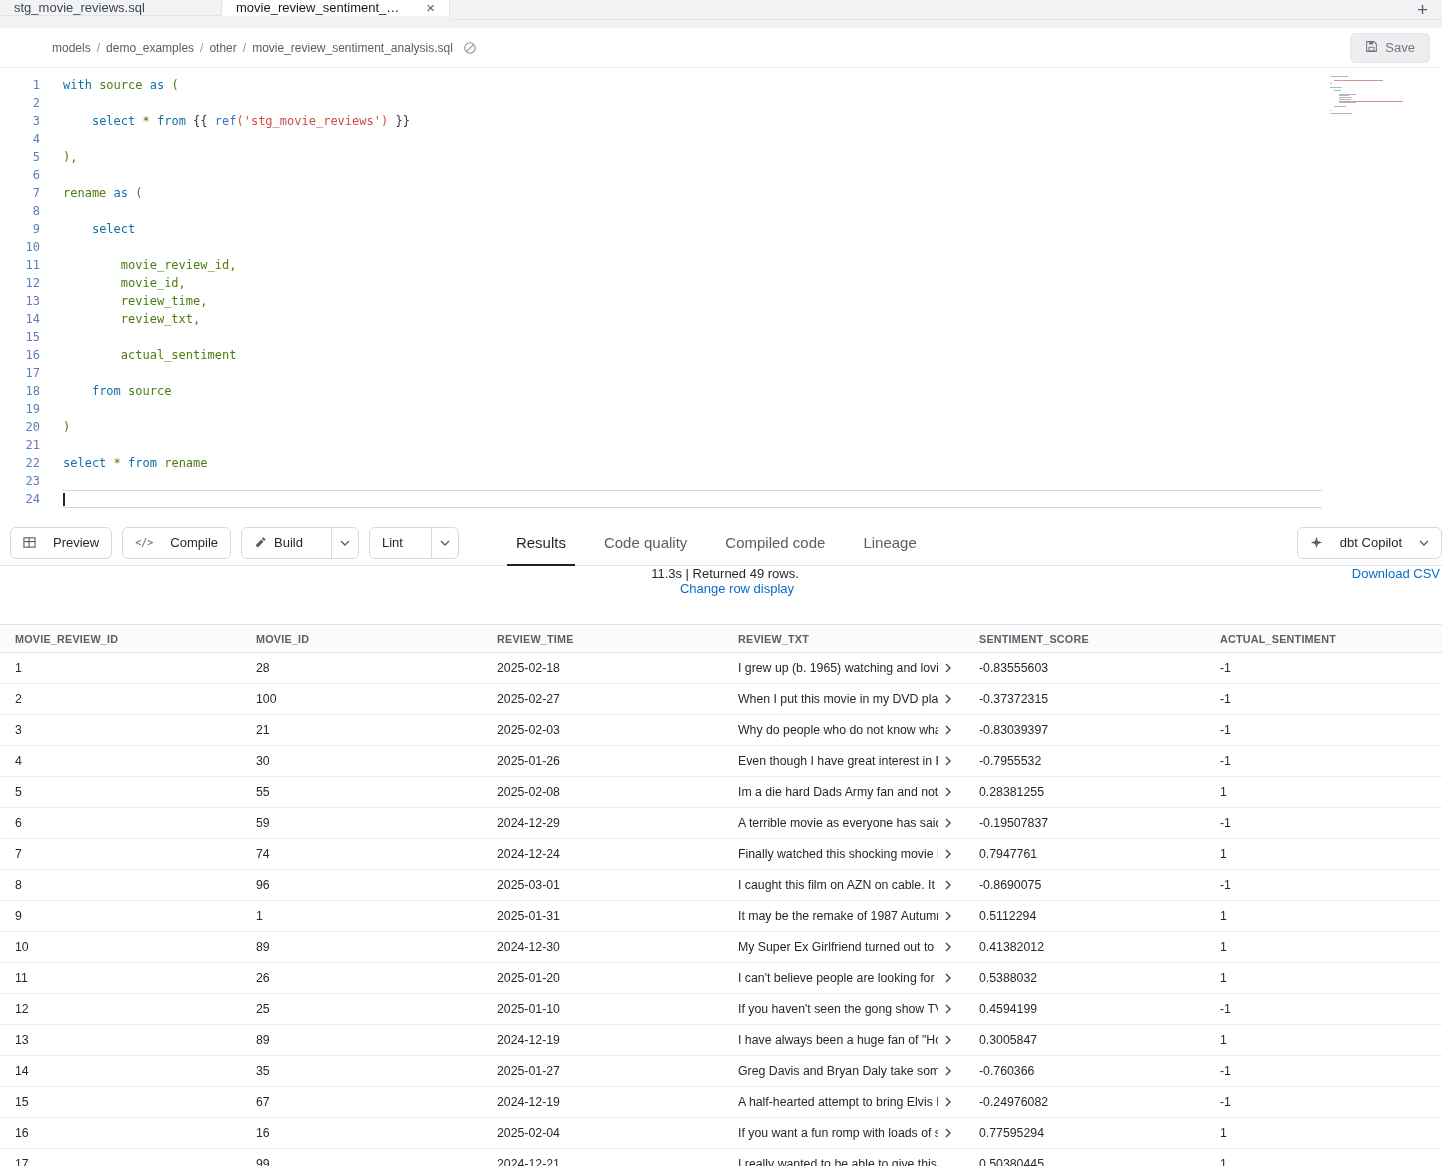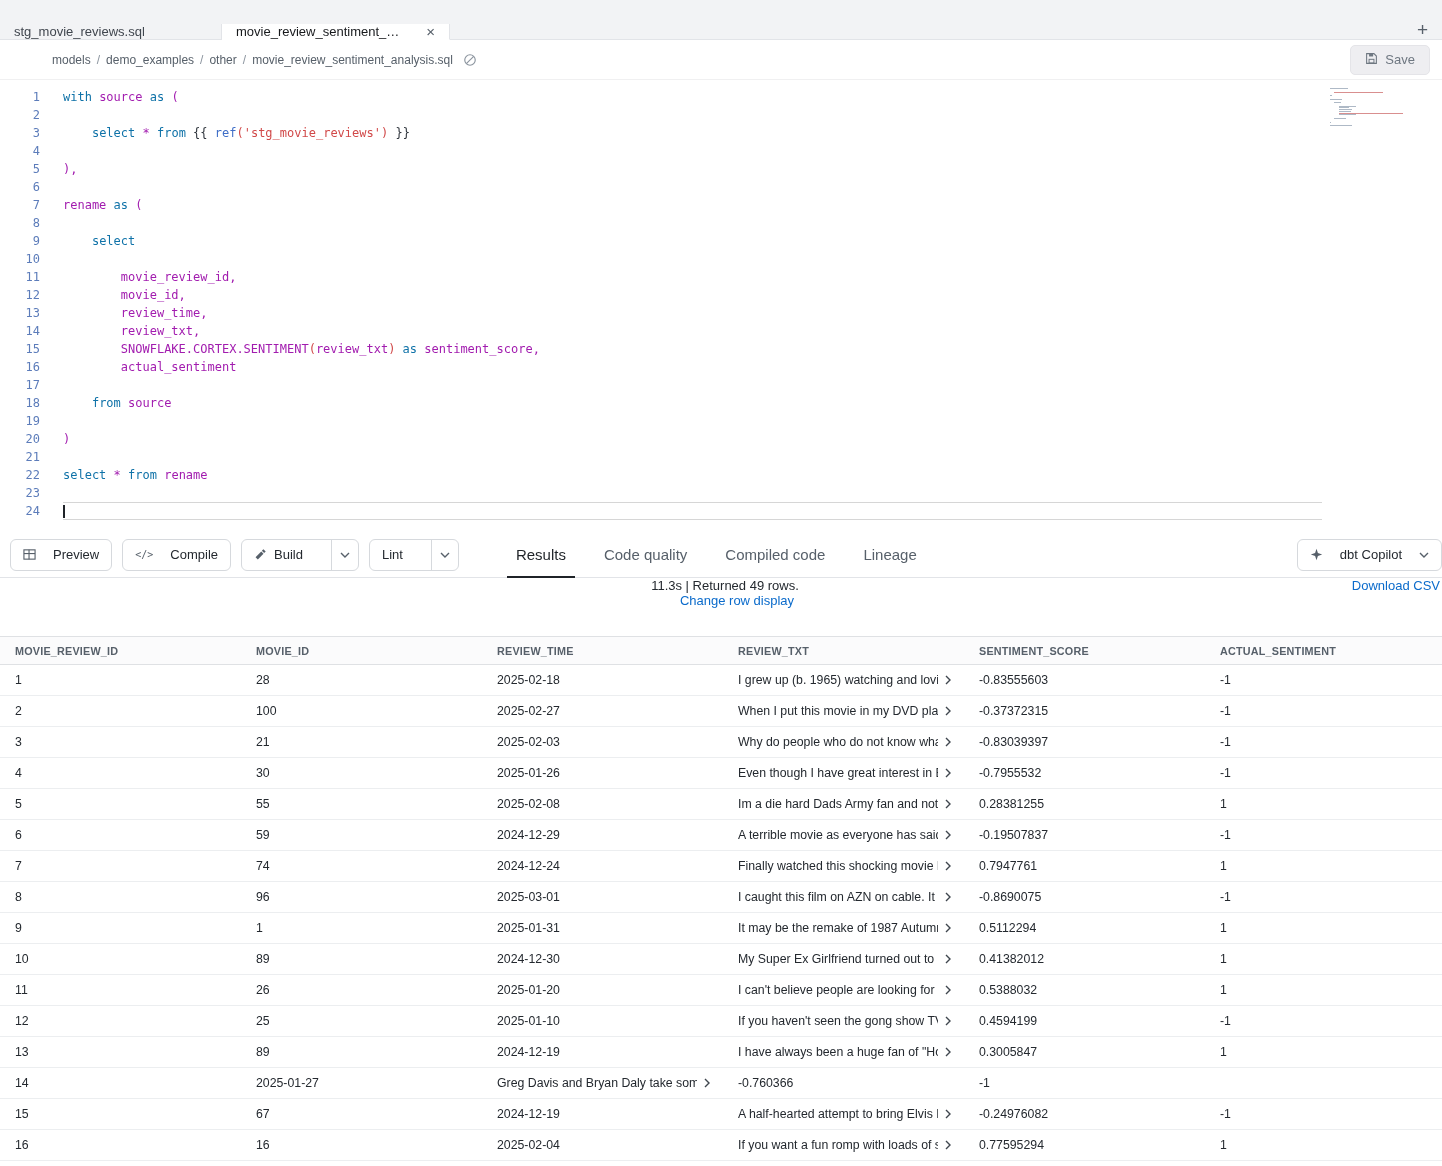--- a/index.html
+++ b/index.html
@@ -1,20 +1,20 @@
 <!DOCTYPE html>
 <html><head>
 <meta charset="utf-8">
 <style>
   html,body{margin:0;padding:0;}
   body{font-family:"Liberation Sans",sans-serif;background:#fff;}
   .app{position:relative;width:1442px;height:1166px;overflow:hidden;background:#fff;}
 
   
-  .tabbar{display:flex;align-items:flex-end;height:40px;background:#f2f3f5;}
+  .tabbar{display:flex;align-items:flex-start;height:28px;background:#f2f3f5;}
   .tab{display:flex;align-items:center;width:222px;box-sizing:border-box;padding:0 14px;
        font-size:13px;color:#40464e;background:#f2f3f5;border-right:1px solid #e2e4e8;
        border-bottom:1px solid #e2e4e8;cursor:pointer;}
   .tab.active{background:#fff;width:228px;color:#17191c;font-weight:500;border-bottom:1px solid #fff;}
   .tab-label{flex:1;overflow:hidden;text-overflow:ellipsis;white-space:nowrap;}
   .tab-close{margin-left:8px;font-size:15px;line-height:1;color:#57606a;}
   .tab-filler{flex:1;border-bottom:1px solid #e2e4e8;display:flex;align-items:center;justify-content:flex-end;}
   .plus-btn{font-size:19px;color:#57606a;margin-right:14px;cursor:pointer;line-height:1;}
 
   
@@ -30,21 +30,21 @@
 
   
   .editor{position:relative;height:452px;box-sizing:border-box;padding-top:8px;background:#fff;overflow:hidden;}
   .code-line{display:flex;height:18px;font-family:"DejaVu Sans Mono","Liberation Mono",monospace;
              font-size:12px;line-height:18px;}
   .gutter{width:40px;flex:none;text-align:right;color:#5c7cba;user-select:none;}
   .line-body{margin-left:23px;white-space:pre;flex:none;color:#24292f;}
   .code-line.current .line-body{border-top:1px solid #d6d6d6;border-bottom:1px solid #d6d6d6;
                                 width:1259px;height:18px;box-sizing:border-box;}
   .tok-kw{color:#0f72a8;}
-  .tok-pl{color:#a21caf;}
+  .tok-pl{color:#4d7c0f;}
   .tok-fn{color:#3f6ec7;}
   .tok-st{color:#d14949;}
   .tok-jj{color:#2d333b;}
   .cursor{display:inline-block;width:2px;height:13px;background:#1f2328;vertical-align:-2px;}
 
   .minimap{position:absolute;top:8px;right:42px;width:70px;}
   .mini-line{height:1px;margin-bottom:0.78px;}
   .mini-bar{height:1px;background:#aeb9c6;}
   .mini-bar.red{background:#d98f8f;}
 
@@ -186,21 +186,20 @@
         <div class="code-line">
           <span class="gutter">13</span>
           <span class="line-body"><span class="tok-pl">        review_time,</span></span>
         </div>
         <div class="code-line">
           <span class="gutter">14</span>
           <span class="line-body"><span class="tok-pl">        review_txt,</span></span>
         </div>
         <div class="code-line">
           <span class="gutter">15</span>
-          <span class="line-body"><span class="tok-pl">        SNOWFLAKE.CORTEX.SENTIMENT</span><span class="tok-st">(</span><span class="tok-pl">review_txt</span><span class="tok-st">)</span><span class="tok-pl"> </span><span class="tok-kw">as</span><span class="tok-pl"> sentiment_score,</span></span>
         </div>
         <div class="code-line">
           <span class="gutter">16</span>
           <span class="line-body"><span class="tok-pl">        actual_sentiment</span></span>
         </div>
         <div class="code-line">
           <span class="gutter">17</span>
           <span class="line-body"></span>
         </div>
         <div class="code-line">
@@ -690,20 +689,23 @@
             <span class="cell-text">0.3005847</span>
           </div>
           <div class="td col5">
             <span class="cell-text">1</span>
           </div>
         </div>
         <div class="tr">
           <div class="td col0">
             <span class="cell-text">14</span>
           </div>
+          <div class="td col1">
+            <span class="cell-text">35</span>
+          </div>
           <div class="td col2">
             <span class="cell-text">2025-01-27</span>
           </div>
           <div class="td col3">
             <span class="cell-text">Greg Davis and Bryan Daly take some …</span>
             <span class="expand">
               <svg width="8" height="10" viewBox="0 0 8 10">
                 <polyline points="2,1 6,5 2,9" fill="none" stroke="#3f464e" stroke-width="1.4"></polyline>
               </svg>
             </span>

